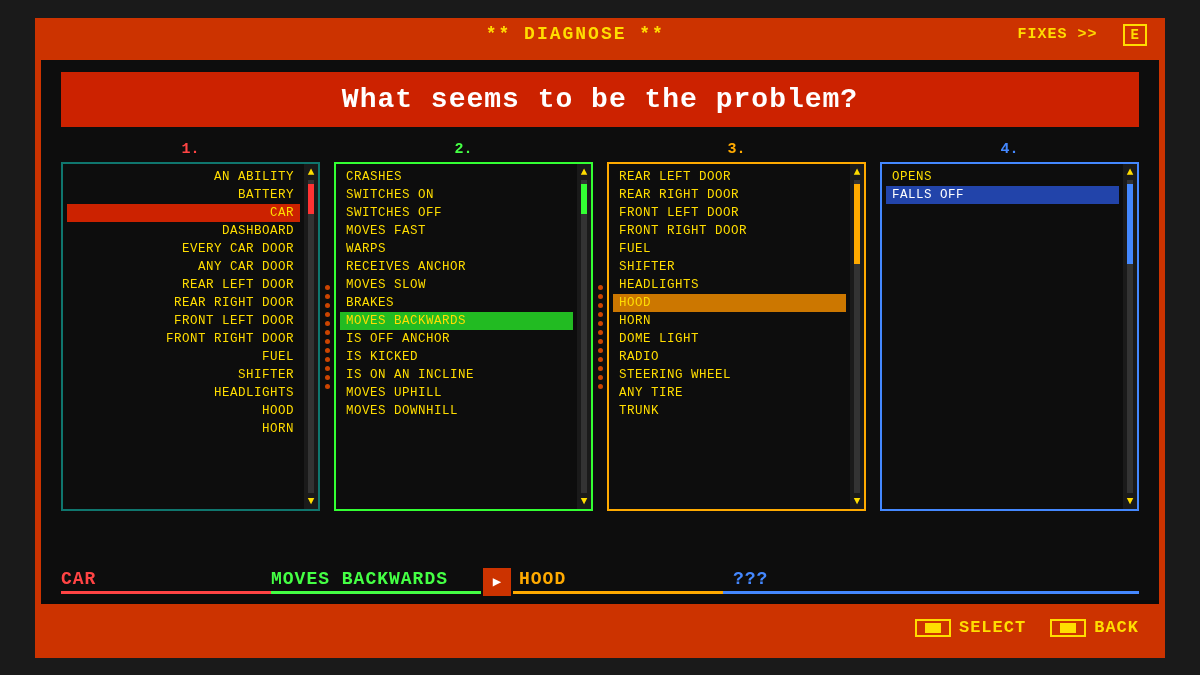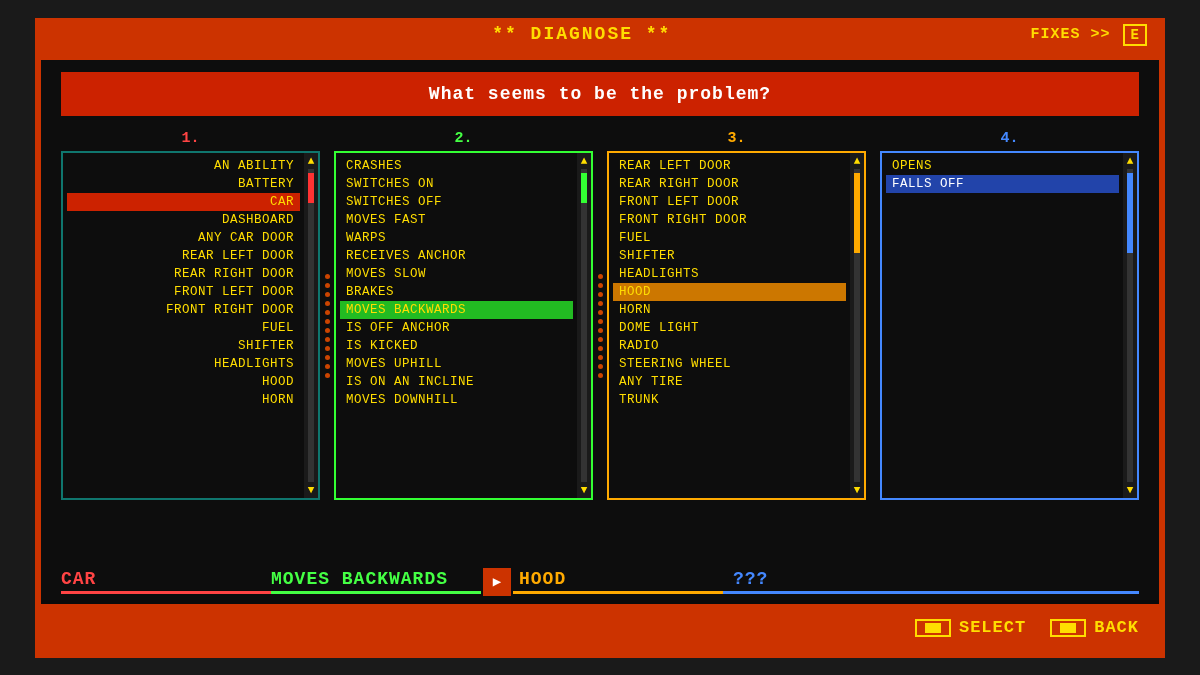--- a/index.html
+++ b/index.html
@@ -57,21 +57,21 @@
     }
     .question-banner {
       background: #cc2200;
       border: 2px solid #cc2200;
       padding: 10px 20px;
       text-align: center;
       margin-bottom: 14px;
     }
     .question-text {
       color: #ffffff;
-      font-size: 18px;
+      font-size: 28px;
       font-weight: bold;
       letter-spacing: 1px;
     }
     .columns-area {
       display: flex;
       gap: 0;
       height: 370px;
     }
     .column {
       display: flex;
@@ -250,21 +250,21 @@
     }
   </style>
 </head>
 <body>
 
 <div class="screen-outer">
 
   <div class="top-bar">
     <div style="width:80px;"></div>
     <div class="top-bar-title">** DIAGNOSE **</div>
-    <div style="display:flex;align-items:center;gap:6px;">
+    <div style="display:flex;align-items:center;gap:19px;">
       <span class="top-bar-fixes">FIXES &gt;&gt;</span>
       <span class="top-bar-key">E</span>
     </div>
   </div>
 
   <div class="main-area">
 
     <div class="question-banner">
       <span class="question-text">What seems to be the problem?</span>
     </div>
@@ -272,20 +272,21 @@
     <div class="columns-area">
 
       <div class="column">
         <div class="column-header col1-header">1.</div>
         <div class="list-container list-border-red">
           <div class="list-inner">
             <div class="list-item">AN ABILITY</div>
             <div class="list-item">BATTERY</div>
             <div class="list-item list-item-selected-red">CAR</div>
             <div class="list-item">DASHBOARD</div>
+            <div class="list-item">EVERY CAR DOOR</div>
             <div class="list-item">ANY CAR DOOR</div>
             <div class="list-item">REAR LEFT DOOR</div>
             <div class="list-item">REAR RIGHT DOOR</div>
             <div class="list-item">FRONT LEFT DOOR</div>
             <div class="list-item">FRONT RIGHT DOOR</div>
             <div class="list-item">FUEL</div>
             <div class="list-item">SHIFTER</div>
             <div class="list-item">HEADLIGHTS</div>
             <div class="list-item">HOOD</div>
             <div class="list-item">HORN</div>
@@ -323,22 +324,22 @@
             <div class="list-item">SWITCHES ON</div>
             <div class="list-item">SWITCHES OFF</div>
             <div class="list-item">MOVES FAST</div>
             <div class="list-item">WARPS</div>
             <div class="list-item">RECEIVES ANCHOR</div>
             <div class="list-item">MOVES SLOW</div>
             <div class="list-item">BRAKES</div>
             <div class="list-item list-item-selected-green">MOVES BACKWARDS</div>
             <div class="list-item">IS OFF ANCHOR</div>
             <div class="list-item">IS KICKED</div>
+            <div class="list-item">IS ON AN INCLINE</div>
             <div class="list-item">MOVES UPHILL</div>
-            <div class="list-item">IS ON AN INCLINE</div>
             <div class="list-item">MOVES DOWNHILL</div>
           </div>
           <div class="scrollbar">
             <span class="scroll-arrow">▲</span>
             <div class="scroll-track">
               <div class="scroll-thumb-green"></div>
             </div>
             <span class="scroll-arrow">▼</span>
           </div>
         </div>

